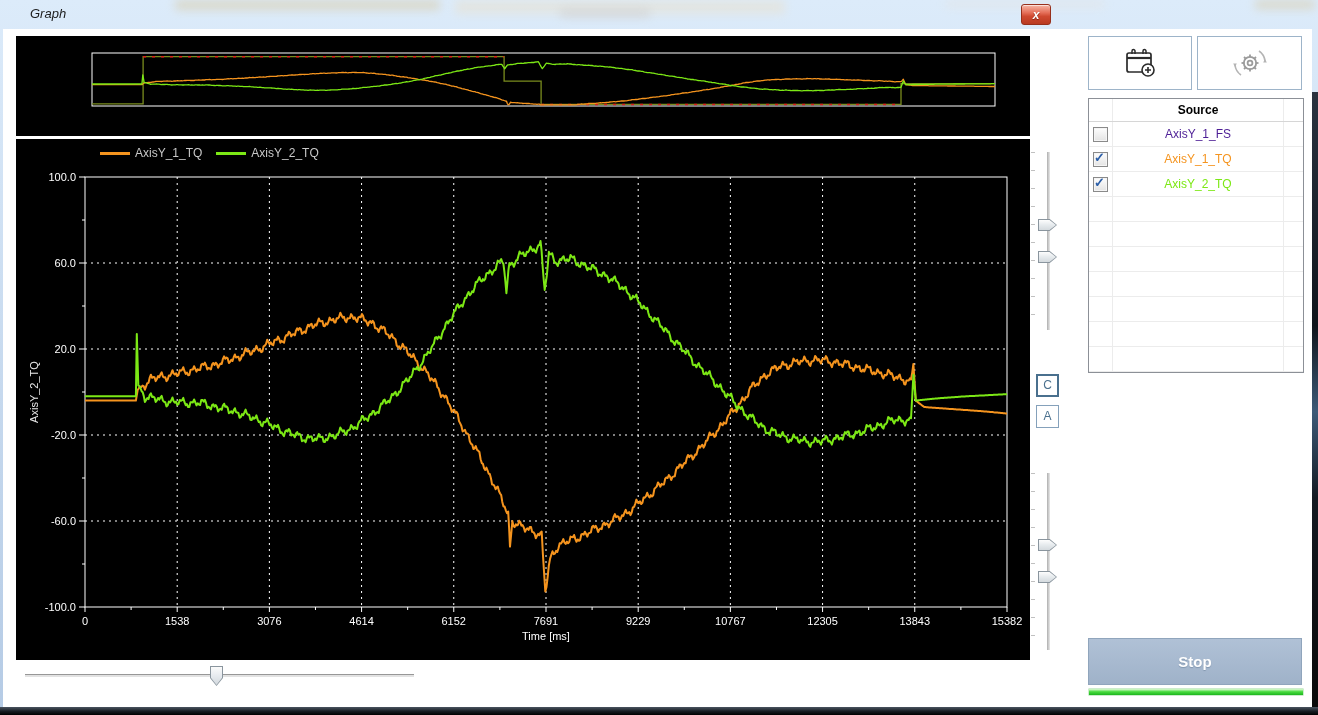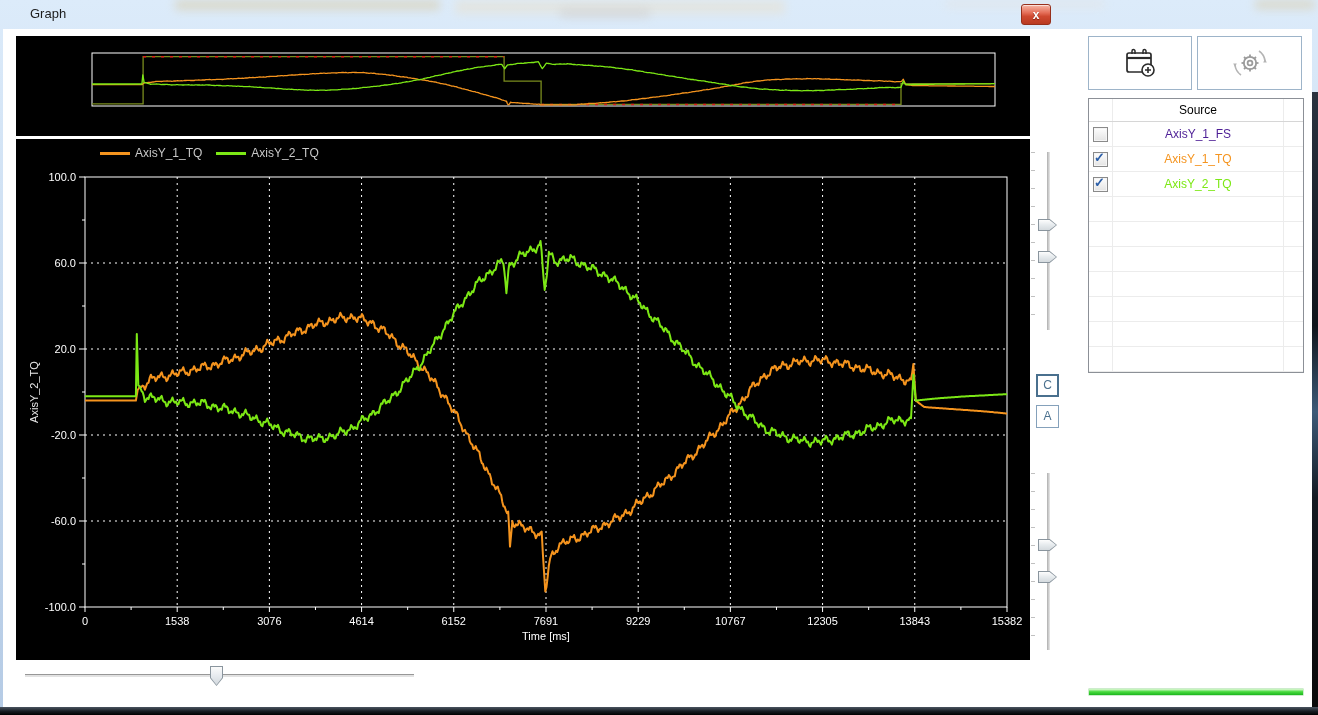--- a/index.html
+++ b/index.html
@@ -1,17 +1,17 @@
 <!DOCTYPE html>
 <html><head>
 <meta charset="utf-8">
 <style>
   html,body{margin:0;padding:0;background:#3a3f46;font-family:"Liberation Sans",sans-serif;}
   .window{position:relative;width:1318px;height:715px;background:linear-gradient(180deg,#dcebfa 0%,#c6d9ee 55%,#b5cbe5 100%);overflow:hidden;}
-  .titlebar{position:absolute;left:0;top:0;width:1060px;height:29px;}
+  .titlebar{position:absolute;left:0;top:0;width:1060px;height:29px;font-style:italic;}
   .blob{position:absolute;filter:blur(5px);opacity:.55;border-radius:2px;}
   .win-title{position:absolute;left:30px;top:6px;font-size:13px;color:#1c1c1c;}
   .close-btn{position:absolute;right:9px;top:4px;width:28px;height:19px;border:1px solid #97301c;border-radius:3px;
     background:linear-gradient(180deg,#f6b7a6 0%,#e5705a 40%,#cf4930 60%,#b93b22 100%);
     box-shadow:inset 0 1px 0 rgba(255,255,255,.6);color:#fff;text-align:center;cursor:pointer;}
   .close-btn span{font-size:12px;font-weight:bold;line-height:17px;text-shadow:0 1px 1px #7c2211;}
   .client{position:absolute;left:3px;top:29px;width:1309px;height:678px;background:#ffffff;}
   .panel{position:absolute;background:#000;}
   .mini{left:13px;top:7px;width:1014px;height:100px;}
   .main{left:13px;top:110px;width:1014px;height:521px;}
@@ -32,21 +32,21 @@
   .hthumb .o{position:absolute;inset:0;clip-path:polygon(0 0,100% 0,100% 60%,50% 100%,0 60%);background:#8a959e;}
   .hthumb .i{position:absolute;inset:1px;clip-path:polygon(0 0,100% 0,100% 60%,50% 100%,0 60%);background:linear-gradient(180deg,#fbfbfb,#e6eaee 50%,#d2d8dd);}
   .sq-btn{position:absolute;width:23px;height:23px;background:#fff;color:#4a708e;font-size:12px;text-align:center;
     font-family:"Liberation Sans",sans-serif;cursor:pointer;padding:0;}
   .sq-btn.c{border:2px solid #4a708e;line-height:19px;}
   .sq-btn.a{border:1px solid #85a1bb;line-height:21px;}
   .tool-btn{position:absolute;height:52px;background:#fff;border:1px solid #9db4c9;display:flex;align-items:center;justify-content:center;cursor:pointer;}
   
   .src-table{position:absolute;left:1085px;top:69px;width:214px;background:#fff;border:1px solid #8c9097;font-size:12px;}
   .trow{display:grid;grid-template-columns:24px 1fr 20px;height:24px;border-bottom:1px solid #ececec;}
-  .trow.head{height:22px;border-bottom:1px solid #d6d6d6;}
+  .trow.head{height:22px;border-bottom:1px solid #d6d6d6;font-weight:bold;}
   .trow .c1{border-right:1px solid #ececec;display:flex;align-items:center;justify-content:center;}
   .trow .c2{display:flex;align-items:center;justify-content:center;}
   .trow .c3{border-left:1px solid #ececec;}
   .trow.head .c2{color:#000;}
   .cb{position:relative;width:13px;height:13px;border:1px solid #8a8a8a;background:linear-gradient(180deg,#fefefe,#e3e3e3);box-shadow:inset 0 0 0 1px #f5f5f5;cursor:pointer;}
   .cb .mark{position:absolute;left:0px;top:-3px;font-size:13px;font-weight:bold;color:#2c5fa8;}
   .stop{position:absolute;left:1085px;top:609px;width:214px;height:47px;border:1px solid #90a5bc;
     background:linear-gradient(180deg,#b0c1d6,#9fb2c9);color:#fff;font-size:15px;font-weight:bold;
     font-family:"Liberation Sans",sans-serif;text-shadow:0 1px 1px #8096ae;cursor:pointer;}
   .progress{position:absolute;left:1085px;top:659px;width:214px;height:6px;border-radius:1px;
@@ -296,20 +296,21 @@
             <div class="c3"></div>
           </div>
           <div class="trow">
             <div class="c1"></div>
             <div class="c2"></div>
             <div class="c3"></div>
           </div>
         </div>
     </div>
 
+    <button class="stop">Stop</button>
     <div class="progress"></div>
 
     <div class="htrack"></div>
     <div class="hthumb">
         <div class="o"></div>
         <div class="i"></div>
       </div>
   </div>
 
   <div class="edge-right"></div>

